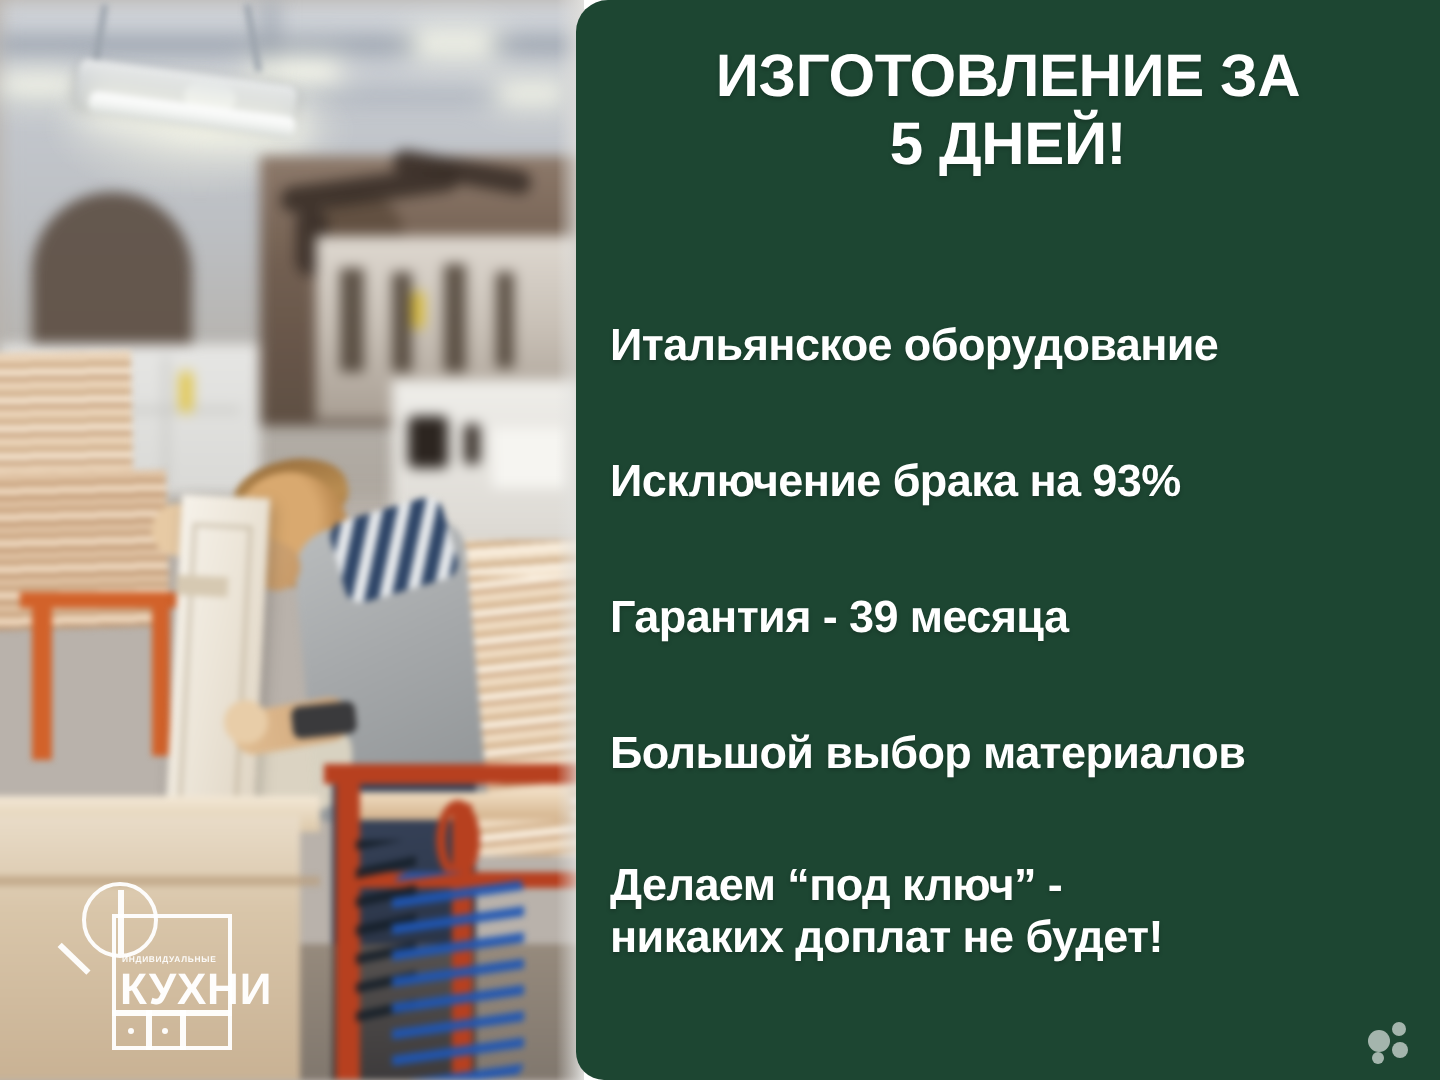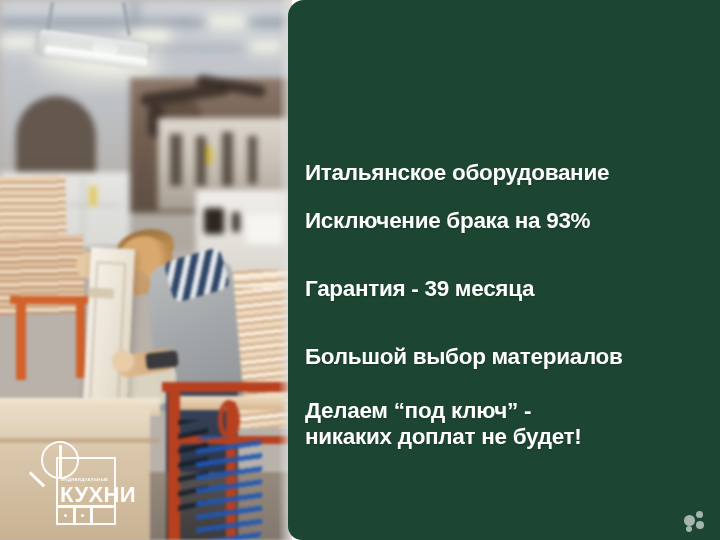--- a/index.html
+++ b/index.html
@@ -285,24 +285,24 @@
   }
 
   #bullets{
     position:absolute; left:17px; top:160px; width:408px;
   }
   .bline{
     color:#ffffff; font-size:22.5px; font-weight:bold; line-height:1.16;
     letter-spacing:-0.3px;
     text-shadow:0 1px 2px rgba(0,0,0,.22);
   }
-  .bline.b-0{ margin-bottom:22px; }
+  .bline.b-0{ margin-bottom:42px; }
   .bline.b-1{ margin-bottom:42px; }
   .bline.b-2{ margin-bottom:42px; }
-  .bline.b-3{ margin-bottom:28px; }
+  .bline.b-3{ margin-bottom:40px; }
   .bline.b-4{ margin-bottom:0px; }
 
   
   #avito{
     position:absolute; right:14px; bottom:7px;
     display:flex; align-items:center; gap:5px;
     opacity:.60;
   }
   .av-dots{ position:relative; width:22px; height:22px; }
   .av-dots i{ position:absolute; display:block; border-radius:50%; background:#ffffff; }
@@ -470,20 +470,24 @@
       <div class="lg-bar"></div>
       <div class="lg-cell c1"></div>
       <div class="lg-cell c2"></div>
       <div class="lg-dot k1"></div>
       <div class="lg-dot k2"></div>
     </div>
   </div>
 
   <div id="panel">
 
+    <div id="headline">
+      <div>ИЗГОТОВЛЕНИЕ ЗА</div>
+      <div>5 ДНЕЙ!</div>
+    </div>
 
     <div id="bullets">
       <div class="bline b-0">Итальянское оборудование</div>
       <div class="bline b-1">Исключение брака на 93%</div>
       <div class="bline b-2">Гарантия - 39 месяца</div>
       <div class="bline b-3">Большой выбор материалов</div>
       <div class="bline b-4">Делаем “под ключ” -<br>никаких доплат не будет!</div>
     </div>
 
     <div id="avito">

